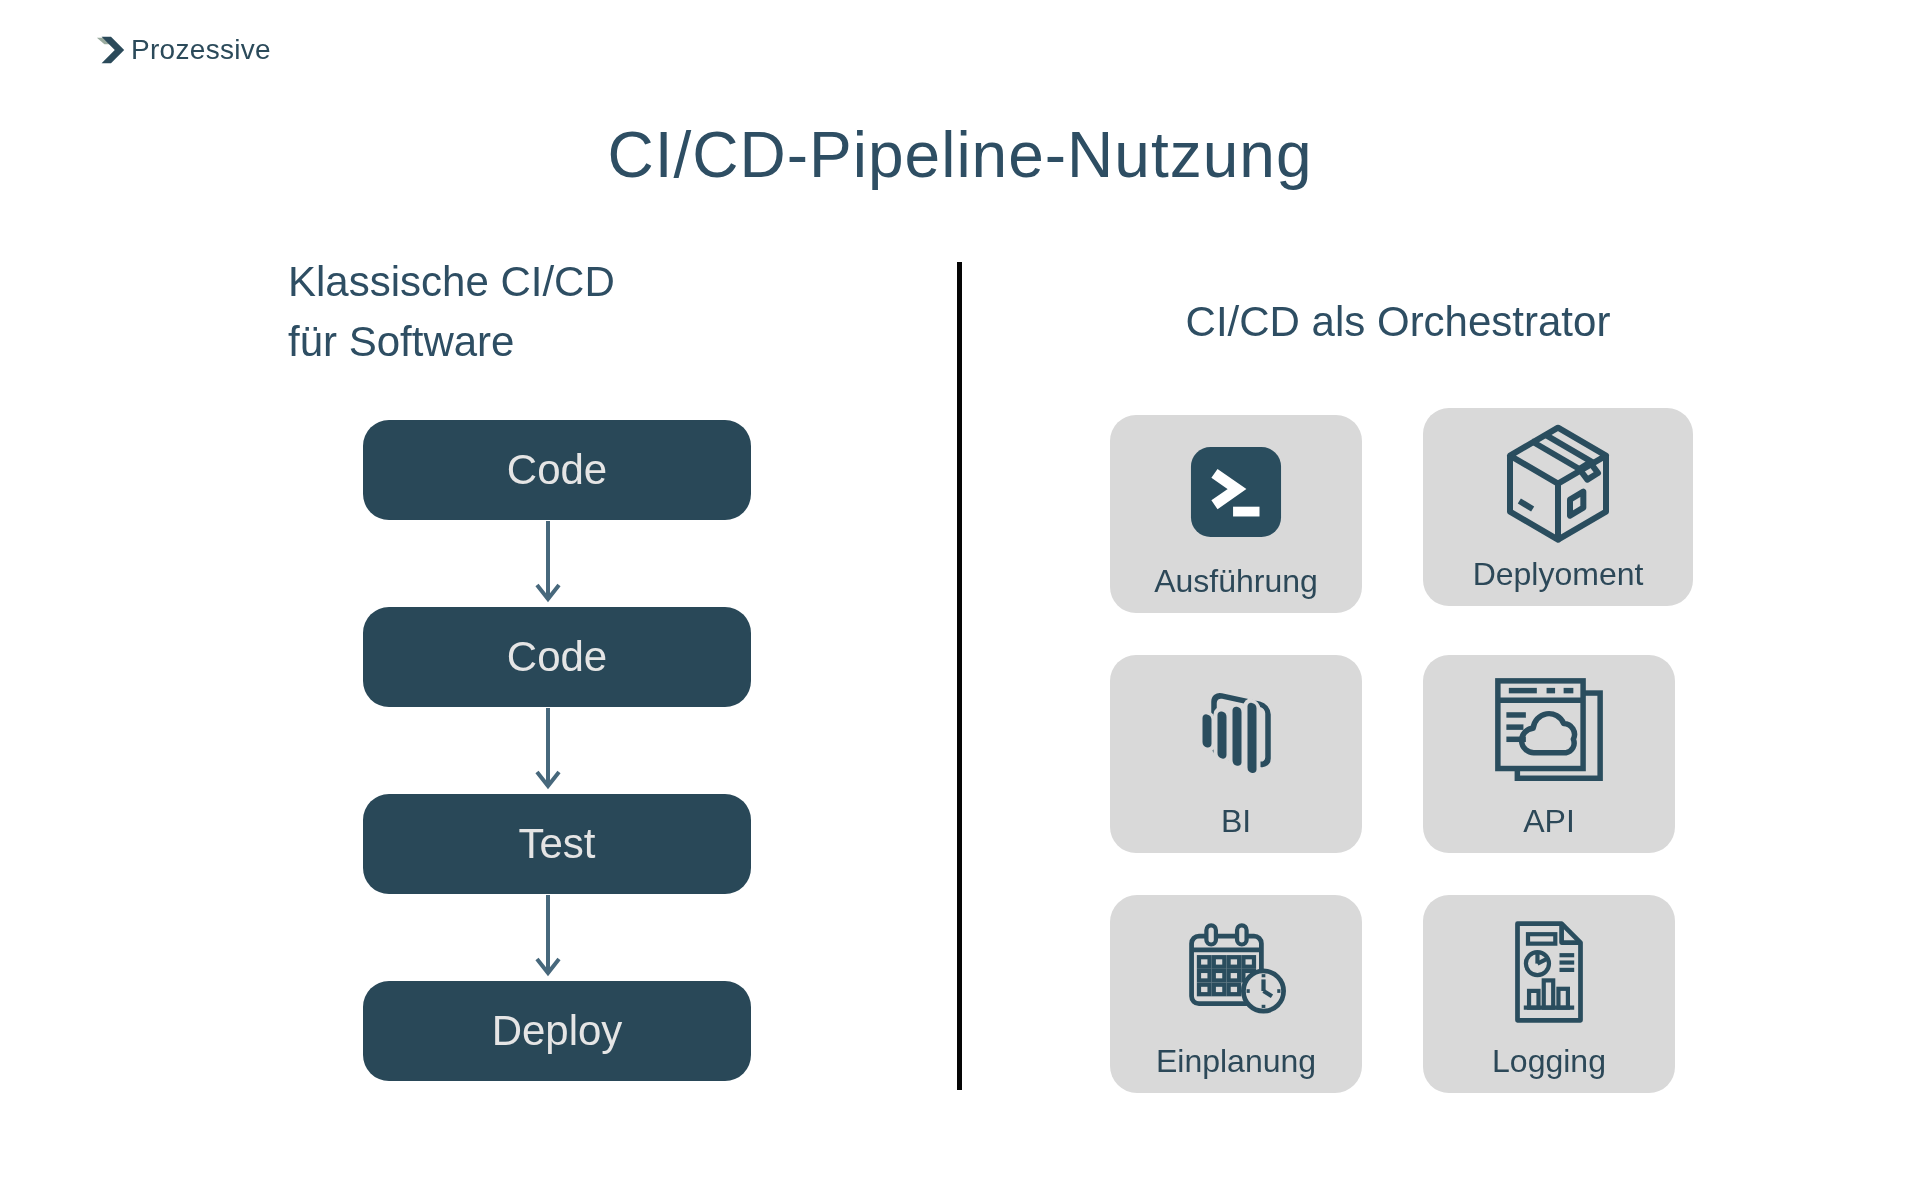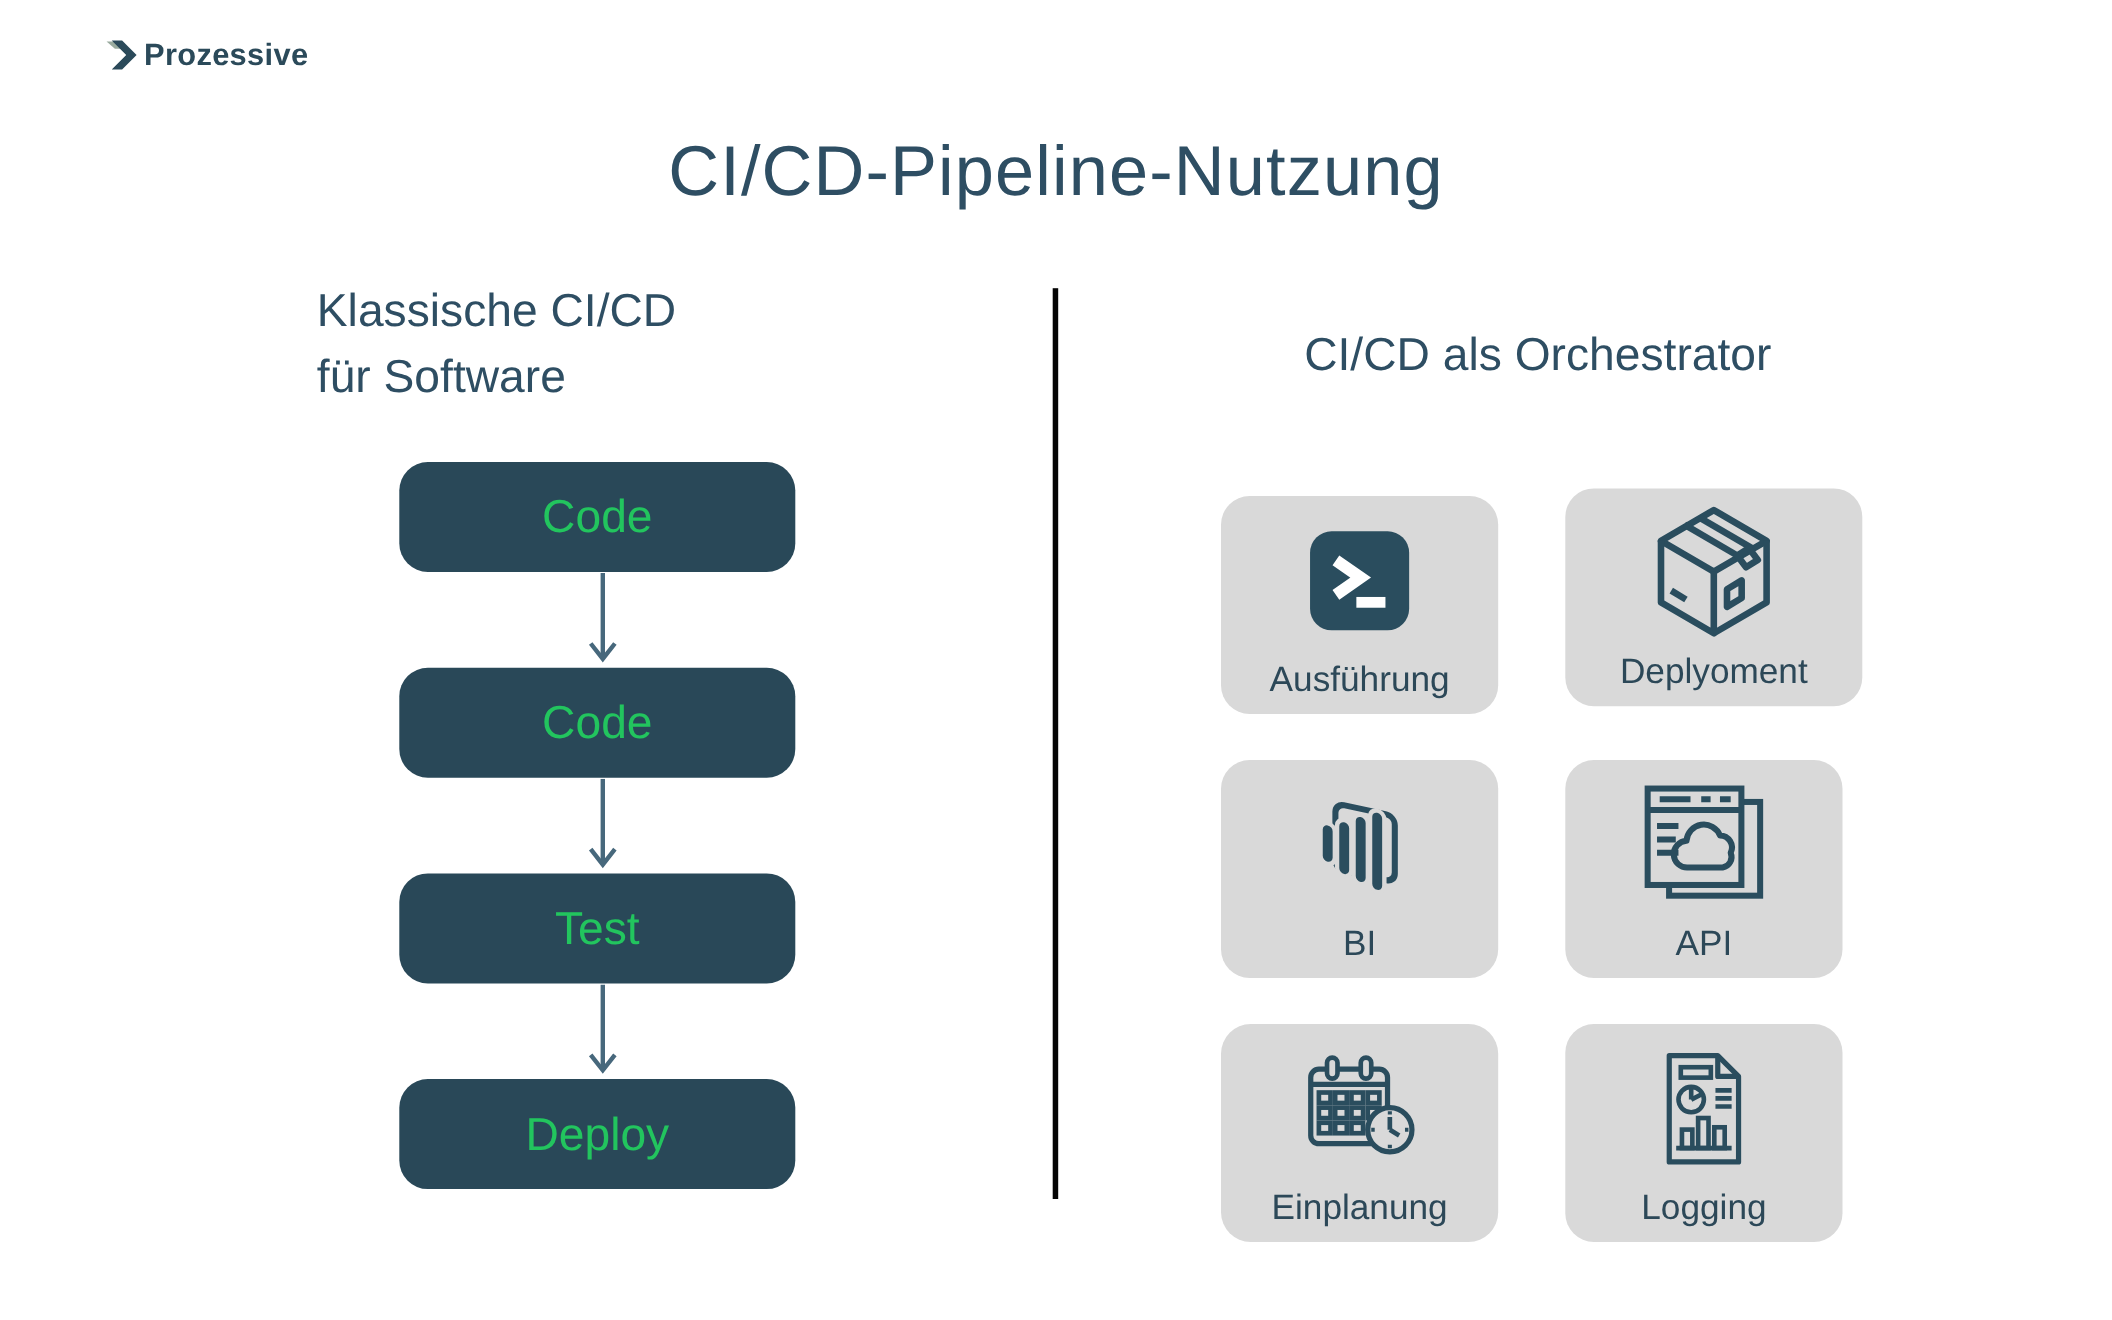--- a/index.html
+++ b/index.html
@@ -2,37 +2,37 @@
 <html><head>
 <meta charset="utf-8">
 <style>
   html,body{margin:0;padding:0;background:#ffffff;}
   .canvas{
     position:relative;width:1920px;height:1200px;background:#ffffff;overflow:hidden;
     font-family:"Liberation Sans", sans-serif;color:#2e4e63;
   }
   
   .logo{position:absolute;left:95px;top:34px;display:flex;align-items:center;gap:4px;}
-  .logo-text{font-size:28px;font-weight:700;letter-spacing:.3px;color:#2b4a5a;}
+  .logo-text{font-size:28px;font-weight:400;letter-spacing:.3px;color:#2b4a5a;}
   
   .title{position:absolute;left:0;top:118px;width:1920px;text-align:center;
          font-size:64px;font-weight:300;letter-spacing:1px;color:#2e4e63;}
   
   .left-heading{position:absolute;left:288px;top:252px;width:520px;
                 font-size:42px;font-weight:300;line-height:60px;color:#2e4e63;}
-  .step-box{position:absolute;left:363px;width:360px;height:100px;background:#294858;
+  .step-box{position:absolute;left:363px;width:388px;height:100px;background:#294858;
             border-radius:26px;display:flex;align-items:center;justify-content:center;
-            color:#22c55e;font-size:42px;}
+            color:#e5e5e5;font-size:42px;}
   .flow-arrow{position:absolute;left:533px;width:30px;}
   
   .divider{position:absolute;left:957px;top:262px;width:5px;height:828px;background:#050505;}
   
   .right-heading{position:absolute;left:1098px;top:298px;width:600px;text-align:center;
                  font-size:42px;font-weight:300;color:#2e4e63;}
-  .card{position:absolute;width:252px;height:198px;background:#d9d9d9;border-radius:26px;margin-top:36px;}
+  .card{position:absolute;width:252px;height:198px;background:#d9d9d9;border-radius:26px;}
   .card .icon-wrap{position:absolute;left:0;right:0;top:6px;bottom:50px;
                    display:flex;align-items:center;justify-content:center;}
   .card .card-label{position:absolute;left:0;right:0;bottom:13px;text-align:center;
                     font-size:32px;color:#2c4858;}
   .c1{left:1110px;top:415px;}
   .c2{left:1423px;top:408px;padding-left:18px;}
   .c3{left:1110px;top:655px;}
   .c4{left:1423px;top:655px;}
   .c5{left:1110px;top:895px;border-radius:27px;}
   .c6{left:1423px;top:895px;text-decoration:underline;}

